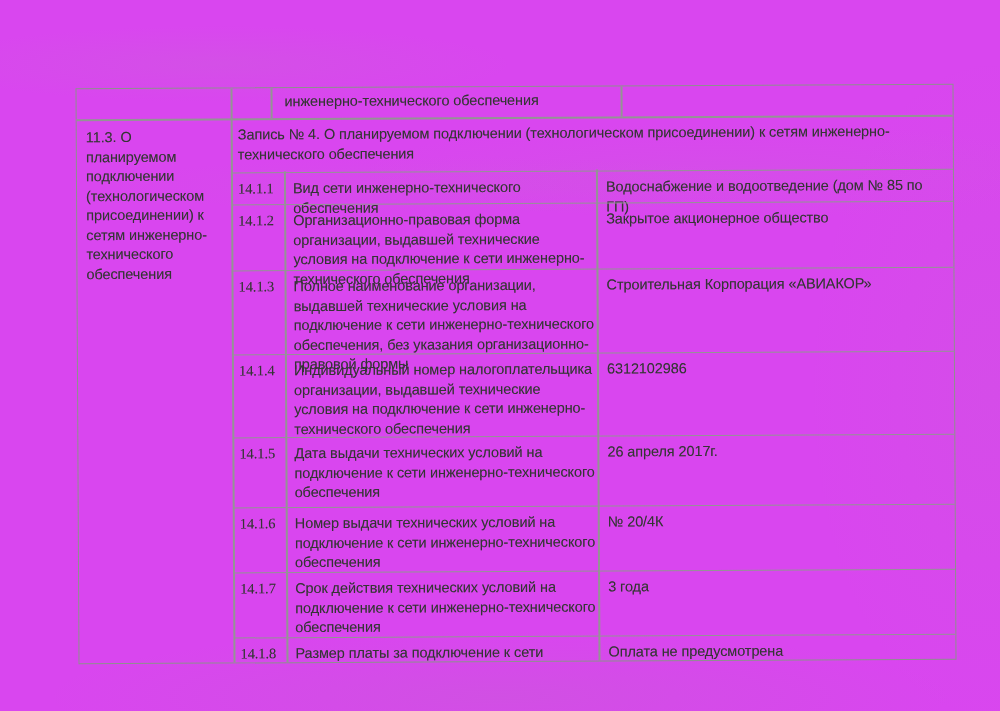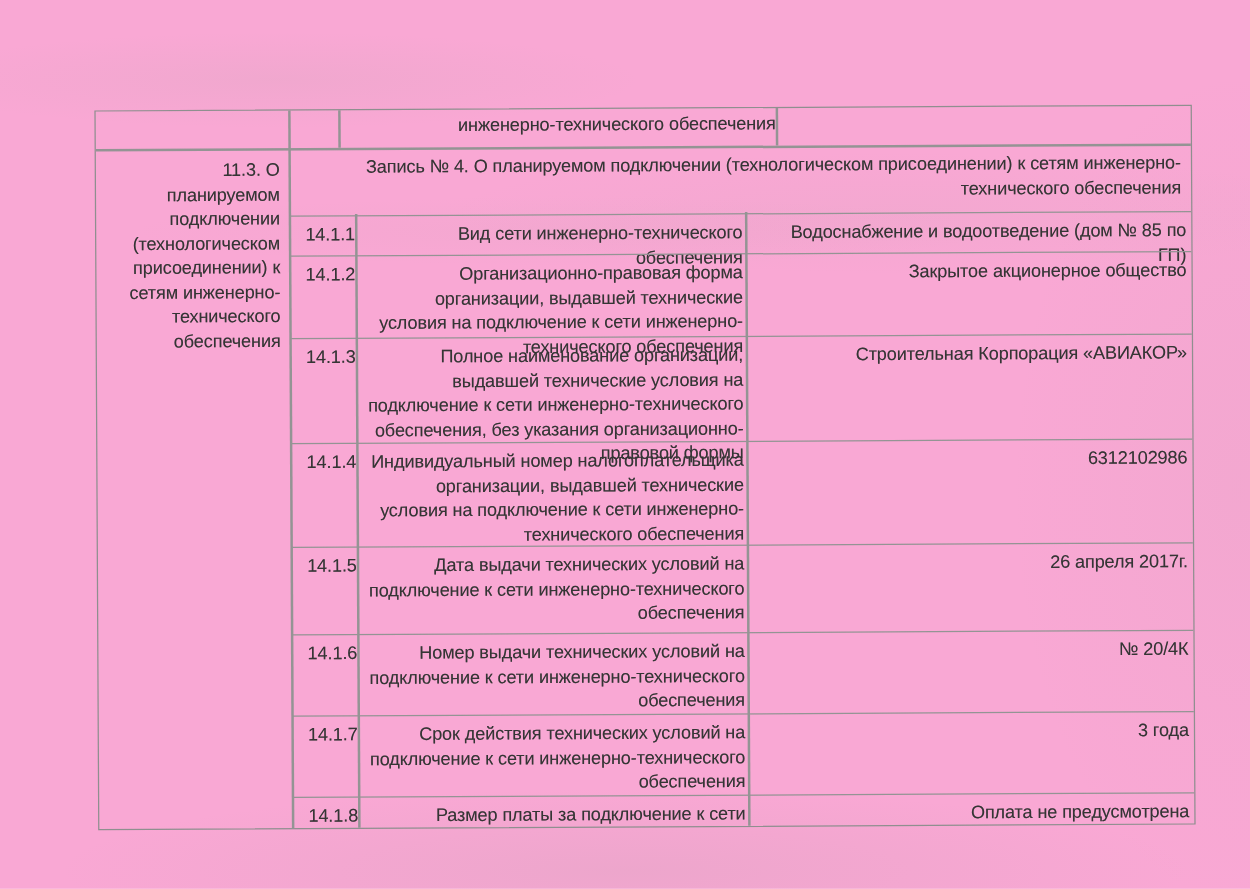--- a/index.html
+++ b/index.html
@@ -4,23 +4,22 @@
 <style>
   html, body { margin: 0; padding: 0; }
   body {
     font-family: "Liberation Sans", sans-serif;
     background: #ffffff;
   }
   .page {
     position: relative;
     width: 1000px;
     height: 711px;
-    background: #f9a8d4;
+    background: #d946ef;
     overflow: hidden;
-    text-align: right;
   }
   
   .page::before {
     content: "";
     position: absolute;
     inset: 0;
     pointer-events: none;
     background:
       radial-gradient(ellipse 420px 55px at 22% 9%,  rgba(165,163,158,0.10), transparent 70%),
       radial-gradient(ellipse 520px 70px at 72% 24%, rgba(165,163,158,0.07), transparent 70%),
@@ -79,21 +78,21 @@
   .row { position: absolute; left: 155px; width: 721px; border-top: 1.5px solid #949494; box-sizing: border-box; }
   .r0 { top:  84px; height: 32px; }
   .r1 { top: 116px; height: 66px; }
   .r2 { top: 182px; height: 84px; }
   .r3 { top: 266px; height: 83px; }
   .r4 { top: 349px; height: 70px; }
   .r5 { top: 419px; height: 65px; }
   .r6 { top: 484px; height: 65px; }
   .r7 { top: 549px; height: 26px; }
 
-  .num   { position: absolute; left: 0;    top: 0; width: 52px;  padding: 6px 0 0 6px;  box-sizing: border-box; }
+  .num   { position: absolute; left: 0;    top: 0; width: 52px;  padding: 6px 0 0 6px;  box-sizing: border-box; font-family: Liberation Serif, serif; }
   .param { position: absolute; left: 53px; top: 0; width: 311px; padding: 6px 2px 0 8px; box-sizing: border-box; }
   .value { position: absolute; left: 365px;top: 0; width: 356px; padding: 6px 4px 0 9px; box-sizing: border-box; }
 </style>
 </head>
 <body>
 
 <div class="page">
   <div class="scan">
 
     <div class="vline v-leftcol"></div>

